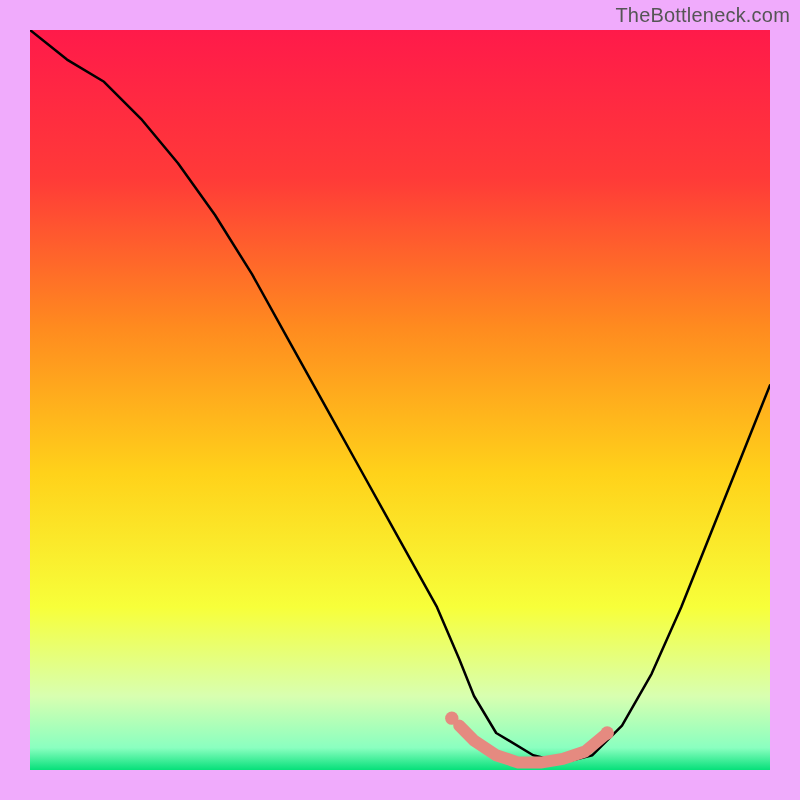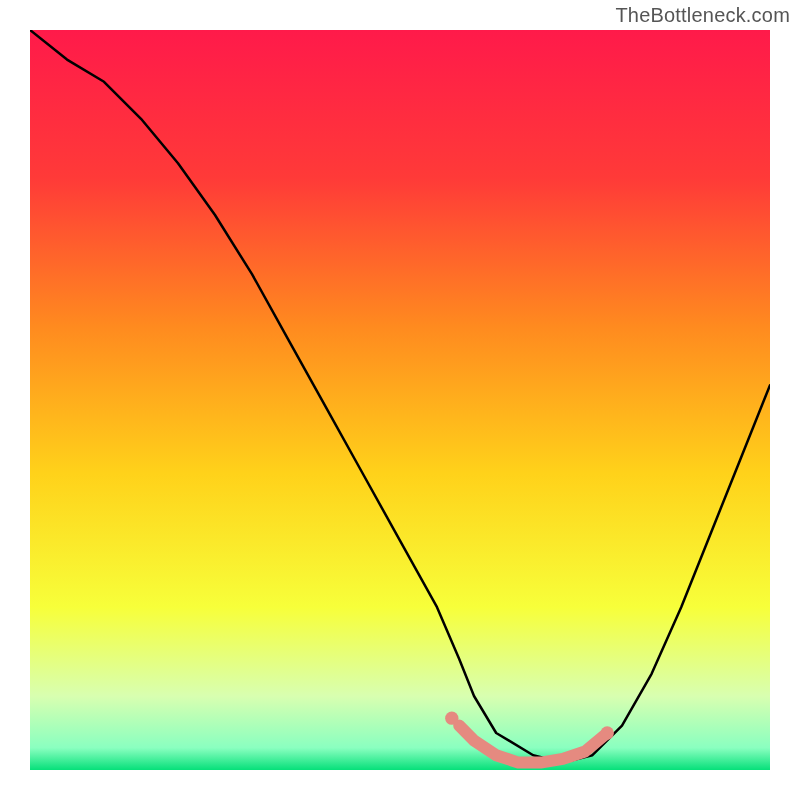--- a/index.html
+++ b/index.html
@@ -7,21 +7,21 @@
     padding: 0;
     width: 800px;
     height: 800px;
     background: #000;
     overflow: hidden;
     font-family: Arial, Helvetica, sans-serif;
   }
   .outer {
     width: 800px;
     height: 800px;
-    background: #ffffff;
+    background: #f0abfc;
     position: relative;
   }
   .watermark {
     position: absolute;
     top: 4px;
     right: 10px;
     color: #555;
     font-size: 20px;
     font-weight: 500;
     letter-spacing: 0.2px;

